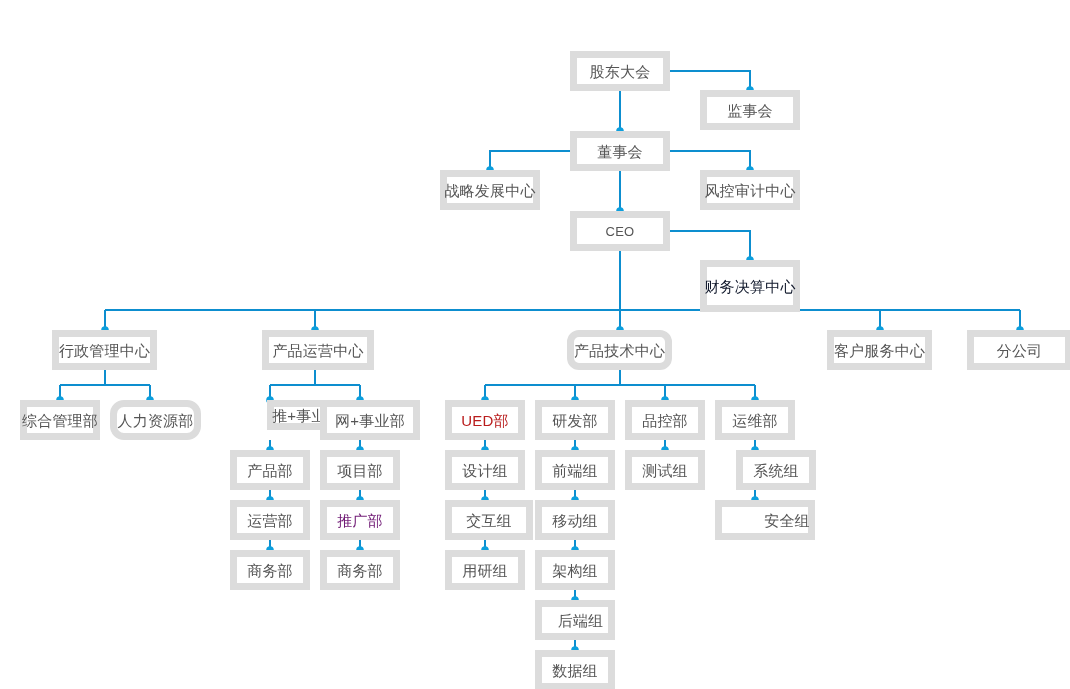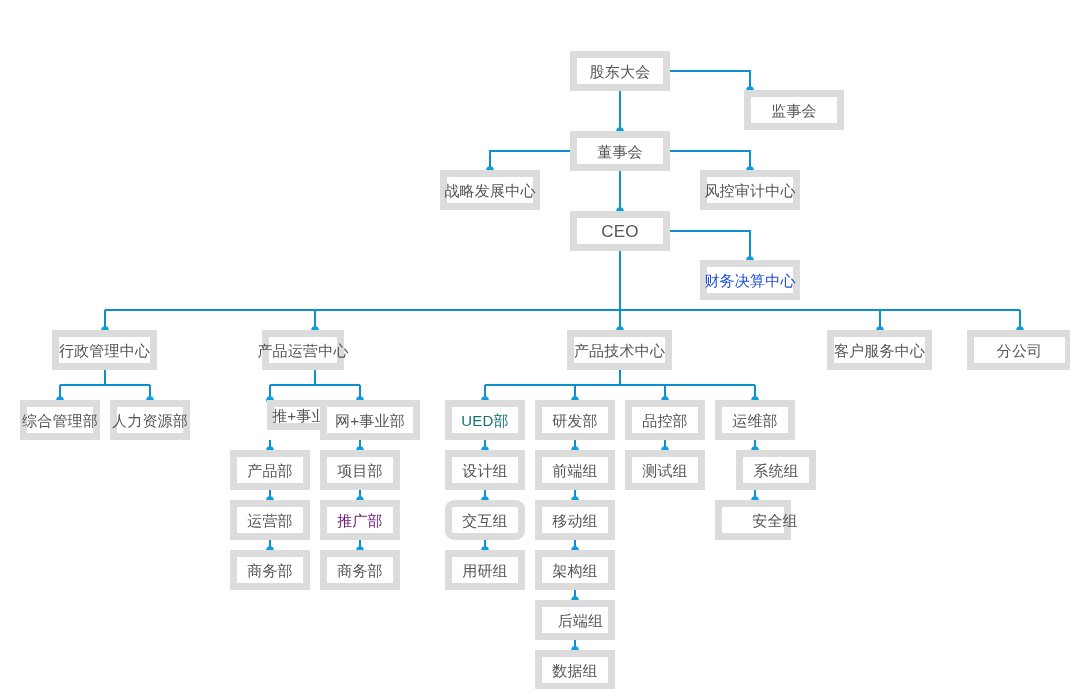--- a/index.html
+++ b/index.html
@@ -30,21 +30,21 @@
     color: #555555;
     font-size: 15px;
     line-height: 1;
     display: flex;
     align-items: center;
     justify-content: center;
     text-align: center;
     white-space: nowrap;
     letter-spacing: 0.2px;
   }
-  .node.latin { font-size: 17px; }
+  .node.latin { font-size: 13px; }
 </style>
 </head>
 <body>
 
 <div id="chart-root">
   <svg id="connector-layer" width="1070" height="689" viewBox="0 0 1070 689">
       <path d="M 620 251 L 620 310 M 105 310 L 1020 310 M 105 310 L 105 330 M 315 310 L 315 330 M 620 310 L 620 330 M 880 310 L 880 330 M 1020 310 L 1020 330" stroke="#0d8ecf" stroke-width="1.6" fill="none" shape-rendering="crispEdges"></path>
       <path d="M 105 370 L 105 385 M 60 385 L 150 385 M 60 385 L 60 400 M 150 385 L 150 400" stroke="#0d8ecf" stroke-width="1.6" fill="none" shape-rendering="crispEdges"></path>
       <path d="M 315 370 L 315 385 M 270 385 L 360 385 M 270 385 L 270 400 M 360 385 L 360 400" stroke="#0d8ecf" stroke-width="1.6" fill="none" shape-rendering="crispEdges"></path>
       <path d="M 620 370 L 620 385 M 485 385 L 755 385 M 485 385 L 485 400 M 575 385 L 575 400 M 665 385 L 665 400 M 755 385 L 755 400" stroke="#0d8ecf" stroke-width="1.6" fill="none" shape-rendering="crispEdges"></path>
@@ -105,57 +105,57 @@
       <circle cx="360" cy="550" r="3.8" fill="#0d9fdd"></circle>
       <circle cx="485" cy="550" r="3.8" fill="#0d9fdd"></circle>
       <circle cx="575" cy="550" r="3.8" fill="#0d9fdd"></circle>
       <circle cx="575" cy="600" r="3.8" fill="#0d9fdd"></circle>
       <circle cx="575" cy="650" r="3.8" fill="#0d9fdd"></circle>
     </svg>
   <div id="node-layer">
       <div class="node" style="left: 570px; top: 51px; width: 100px; height: 40px; border-color: rgb(220, 220, 220); color: rgb(85, 85, 85);">
         <span>股东大会</span>
       </div>
-      <div class="node" style="left: 700px; top: 90px; width: 100px; height: 40px; border-color: rgb(220, 220, 220); color: rgb(85, 85, 85); margin-left: 44px;">
+      <div class="node" style="left: 700px; top: 90px; width: 100px; height: 40px; border-color: rgb(220, 220, 220); color: rgb(85, 85, 85);">
         <span>监事会</span>
       </div>
       <div class="node" style="left: 570px; top: 131px; width: 100px; height: 40px; border-color: rgb(220, 220, 220); color: rgb(85, 85, 85);">
         <span>董事会</span>
       </div>
       <div class="node" style="left: 440px; top: 170px; width: 100px; height: 40px; border-color: rgb(220, 220, 220); color: rgb(85, 85, 85);">
         <span>战略发展中心</span>
       </div>
       <div class="node" style="left: 700px; top: 170px; width: 100px; height: 40px; border-color: rgb(220, 220, 220); color: rgb(85, 85, 85);">
         <span>风控审计中心</span>
       </div>
       <div class="node latin" style="left: 570px; top: 211px; width: 100px; height: 40px; border-color: rgb(220, 220, 220); color: rgb(85, 85, 85);">
         <span>CEO</span>
       </div>
-      <div class="node" style="left: 700px; top: 260px; width: 100px; height: 40px; border-color: rgb(220, 220, 220); color: #1d4ed8;">
+      <div class="node" style="left: 700px; top: 260px; width: 100px; height: 52px; border-color: rgb(220, 220, 220); color: #0f172a;">
         <span>财务决算中心</span>
       </div>
       <div class="node" style="left: 52px; top: 330px; width: 105px; height: 40px; border-color: rgb(220, 220, 220); color: rgb(85, 85, 85);">
         <span>行政管理中心</span>
       </div>
-      <div class="node" style="left: 262px; top: 330px; width: 82px; height: 40px; border-color: rgb(220, 220, 220); color: rgb(85, 85, 85);">
+      <div class="node" style="left: 262px; top: 330px; width: 112px; height: 40px; border-color: rgb(220, 220, 220); color: rgb(85, 85, 85);">
         <span>产品运营中心</span>
       </div>
-      <div class="node" style="left: 567px; top: 330px; width: 105px; height: 40px; border-color: rgb(220, 220, 220); color: rgb(85, 85, 85);">
+      <div class="node" style="left: 567px; top: 330px; width: 105px; height: 40px; border-color: rgb(220, 220, 220); color: rgb(85, 85, 85); border-radius: 12px;">
         <span>产品技术中心</span>
       </div>
       <div class="node" style="left: 827px; top: 330px; width: 105px; height: 40px; border-color: rgb(220, 220, 220); color: rgb(85, 85, 85);">
         <span>客户服务中心</span>
       </div>
       <div class="node" style="left: 967px; top: 330px; width: 105px; height: 40px; border-color: rgb(220, 220, 220); color: rgb(85, 85, 85);">
         <span>分公司</span>
       </div>
       <div class="node" style="left: 20px; top: 400px; width: 80px; height: 40px; border-color: rgb(220, 220, 220); color: rgb(85, 85, 85);">
         <span>综合管理部</span>
       </div>
-      <div class="node" style="left: 110px; top: 400px; width: 80px; height: 40px; border-color: rgb(220, 220, 220); color: rgb(85, 85, 85);">
+      <div class="node" style="left: 110px; top: 400px; width: 91px; height: 40px; border-color: rgb(220, 220, 220); color: rgb(85, 85, 85); border-radius: 14px;">
         <span>人力资源部</span>
       </div>
       <div class="node" style="left: 230px; top: 400px; width: 80px; height: 30px; border-color: rgb(220, 220, 220); color: rgb(85, 85, 85); margin-left: 37px;">
         <span>推+事业部</span>
       </div>
       <div class="node" style="left: 320px; top: 400px; width: 100px; height: 40px; border-color: rgb(220, 220, 220); color: rgb(85, 85, 85);">
         <span>网+事业部</span>
       </div>
       <div class="node" style="left: 230px; top: 450px; width: 80px; height: 40px; border-color: rgb(220, 220, 220); color: rgb(85, 85, 85);">
         <span>产品部</span>
@@ -168,21 +168,21 @@
       </div>
       <div class="node" style="left: 320px; top: 500px; width: 80px; height: 40px; border-color: rgb(220, 220, 220); color: #701a75;">
         <span>推广部</span>
       </div>
       <div class="node" style="left: 230px; top: 550px; width: 80px; height: 40px; border-color: rgb(220, 220, 220); color: rgb(85, 85, 85);">
         <span>商务部</span>
       </div>
       <div class="node" style="left: 320px; top: 550px; width: 80px; height: 40px; border-color: rgb(220, 220, 220); color: rgb(85, 85, 85);">
         <span>商务部</span>
       </div>
-      <div class="node" style="left: 445px; top: 400px; width: 80px; height: 40px; border-color: rgb(220, 220, 220); color: #0f766e;">
+      <div class="node" style="left: 445px; top: 400px; width: 80px; height: 40px; border-color: rgb(220, 220, 220); color: #b91c1c;">
         <span>UED部</span>
       </div>
       <div class="node" style="left: 535px; top: 400px; width: 80px; height: 40px; border-color: rgb(220, 220, 220); color: rgb(85, 85, 85);">
         <span>研发部</span>
       </div>
       <div class="node" style="left: 625px; top: 400px; width: 80px; height: 40px; border-color: rgb(220, 220, 220); color: rgb(85, 85, 85);">
         <span>品控部</span>
       </div>
       <div class="node" style="left: 715px; top: 400px; width: 80px; height: 40px; border-color: rgb(220, 220, 220); color: rgb(85, 85, 85);">
         <span>运维部</span>
@@ -192,27 +192,27 @@
       </div>
       <div class="node" style="left: 535px; top: 450px; width: 80px; height: 40px; border-color: rgb(220, 220, 220); color: rgb(85, 85, 85);">
         <span>前端组</span>
       </div>
       <div class="node" style="left: 625px; top: 450px; width: 80px; height: 40px; border-color: rgb(220, 220, 220); color: rgb(85, 85, 85);">
         <span>测试组</span>
       </div>
       <div class="node" style="left: 736px; top: 450px; width: 80px; height: 40px; border-color: rgb(220, 220, 220); color: rgb(85, 85, 85);">
         <span>系统组</span>
       </div>
-      <div class="node" style="left: 445px; top: 500px; width: 80px; height: 40px; border-color: rgb(220, 220, 220); color: rgb(85, 85, 85); border-radius: 9px;">
+      <div class="node" style="left: 445px; top: 500px; width: 88px; height: 40px; border-color: rgb(220, 220, 220); color: rgb(85, 85, 85);">
         <span>交互组</span>
       </div>
       <div class="node" style="left: 535px; top: 500px; width: 80px; height: 40px; border-color: rgb(220, 220, 220); color: rgb(85, 85, 85);">
         <span>移动组</span>
       </div>
-      <div class="node" style="left: 715px; top: 500px; width: 76px; height: 40px; border-color: rgb(220, 220, 220); color: rgb(85, 85, 85); padding-left: 44px;">
+      <div class="node" style="left: 715px; top: 500px; width: 100px; height: 40px; border-color: rgb(220, 220, 220); color: rgb(85, 85, 85); padding-left: 44px;">
         <span>安全组</span>
       </div>
       <div class="node" style="left: 445px; top: 550px; width: 80px; height: 40px; border-color: rgb(220, 220, 220); color: rgb(85, 85, 85);">
         <span>用研组</span>
       </div>
       <div class="node" style="left: 535px; top: 550px; width: 80px; height: 40px; border-color: rgb(220, 220, 220); color: rgb(85, 85, 85);">
         <span>架构组</span>
       </div>
       <div class="node" style="left: 535px; top: 600px; width: 80px; height: 40px; border-color: rgb(220, 220, 220); color: rgb(85, 85, 85); padding-left: 11px;">
         <span>后端组</span>

